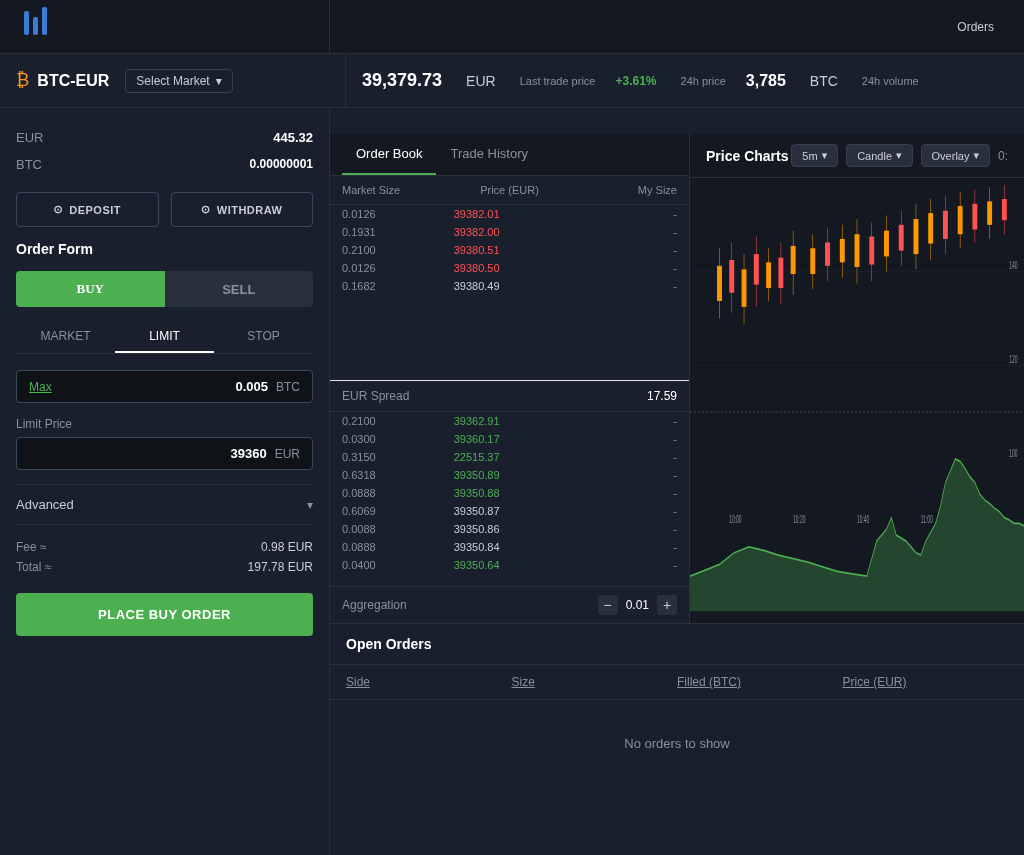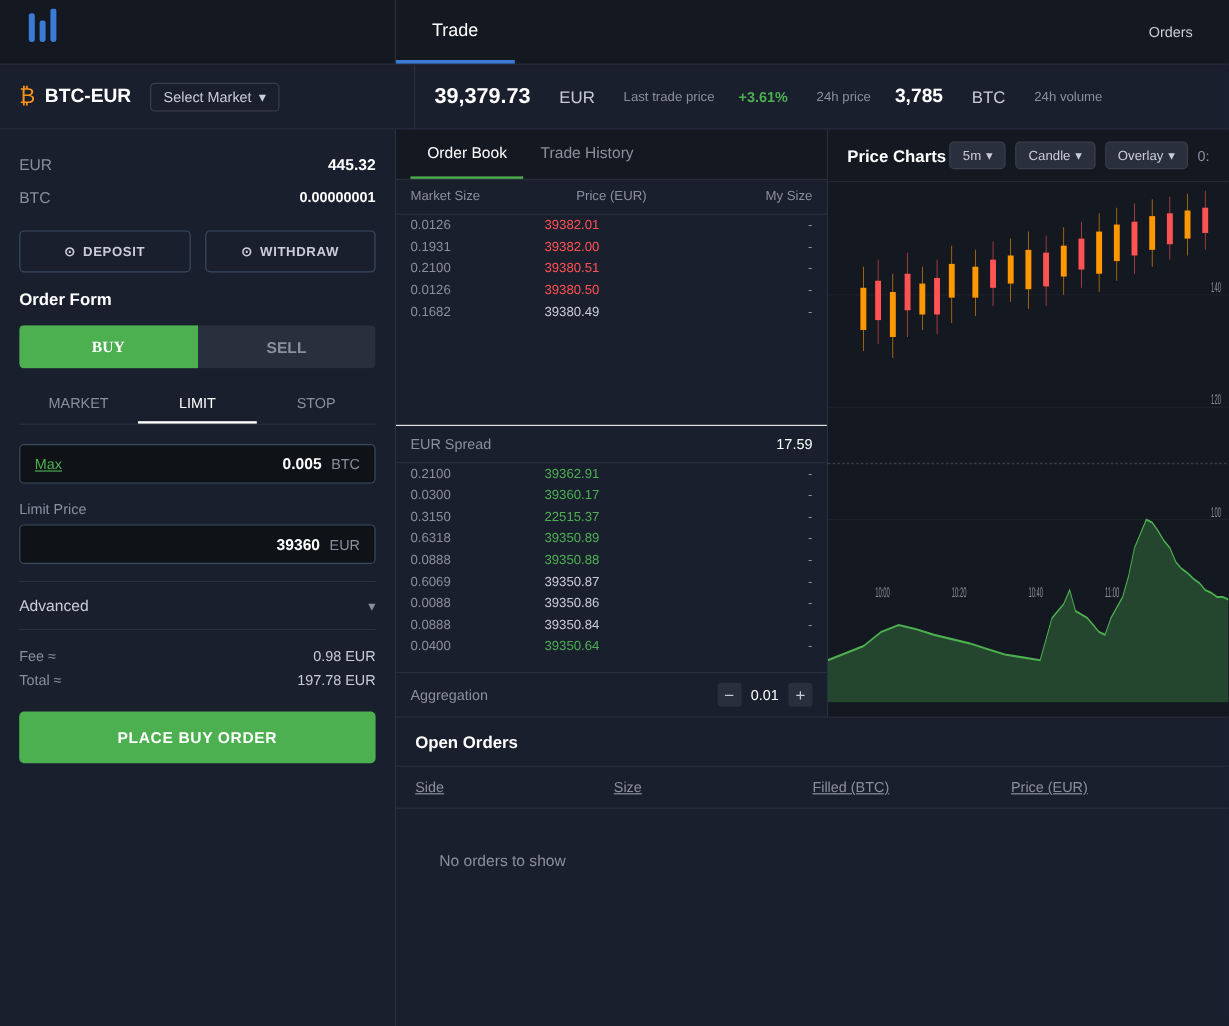--- a/index.html
+++ b/index.html
@@ -56,21 +56,21 @@
     .chevron-icon { color: #8a8f9e; }
     .fee-row { display: flex; justify-content: space-between; padding: 3px 0; }
     .fee-label { color: #8a8f9e; font-size: 12px; }
     .fee-value { color: #c8cdd8; font-size: 12px; }
     .place-order-btn { width: 100%; background: #4caf50; color: #fff; border: none; padding: 14px; border-radius: 4px; font-size: 13px; font-weight: bold; cursor: pointer; letter-spacing: 0.5px; margin-top: auto; }
 
     
     .right-panel { flex: 1; display: flex; flex-direction: column; overflow: hidden; }
 
     
-    .order-chart-area { display: flex; height: 490px; border-bottom: 1px solid #2a2f3e; }
+    .order-chart-area { display: flex; height: 490px; border-bottom: 1px solid #2a2f3e; margin-top: 26px; }
 
     
     .order-book-panel { width: 360px; border-right: 1px solid #2a2f3e; display: flex; flex-direction: column; }
     .panel-tabs { display: flex; border-bottom: 1px solid #2a2f3e; padding: 0 12px; background: #141820; }
     .panel-tab { padding: 12px 14px; cursor: pointer; color: #8a8f9e; font-size: 13px; border-bottom: 2px solid transparent; }
     .panel-tab.active { color: #fff; border-bottom: 2px solid #4caf50; }
     .ob-headers { display: grid; grid-template-columns: 1fr 1fr 1fr; padding: 8px 12px; color: #8a8f9e; font-size: 11px; border-bottom: 1px solid #2a2f3e; }
     .ob-headers span:nth-child(2) { text-align: center; }
     .ob-headers span:nth-child(3) { text-align: right; }
     .ob-rows { flex: 1; overflow: hidden; }
@@ -96,41 +96,40 @@
     .chart-area { flex: 1; background: #141820; position: relative; overflow: hidden; }
 
     
     .chart-svg { width: 100%; height: 100%; }
 
     
     .open-orders-panel { flex: 1; padding: 0; }
     .open-orders-header { padding: 12px 16px; border-bottom: 1px solid #2a2f3e; }
     .open-orders-title { color: #fff; font-size: 14px; font-weight: bold; }
     .open-orders-cols { display: grid; grid-template-columns: 1fr 1fr 1fr 1fr; padding: 10px 16px; border-bottom: 1px solid #2a2f3e; color: #8a8f9e; font-size: 12px; text-decoration: underline; }
-    .no-orders { padding: 20px; color: #8a8f9e; font-size: 13px; grid-column: 1/-1; }
+    .no-orders { text-align: center; padding: 20px; color: #8a8f9e; font-size: 13px; grid-column: 1/-1; }
     .open-orders-body { display: grid; grid-template-columns: 1fr 1fr 1fr 1fr; padding: 16px; }
 
     
     .highlight-orange { color: #ff9800; }
   </style>
 </head>
 <body>
 
 <div class="top-nav">
   <div class="logo-area">
     <span class="logo-icon">
       <svg width="32" height="32" viewBox="0 0 32 32">
         <rect x="4" y="4" width="5" height="24" rx="2" fill="#3a7bd5"></rect>
         <rect x="13" y="10" width="5" height="18" rx="2" fill="#3a7bd5"></rect>
         <rect x="22" y="0" width="5" height="28" rx="2" fill="#3a7bd5"></rect>
       </svg>
     </span>
   </div>
   <div class="nav-tabs">
-    <div class="nav-tab active">Trade</div>
     <div class="nav-tab-orders">Orders</div>
   </div>
 </div>
 
 <div class="market-header">
   <div class="market-info-left">
     <span class="btc-icon">₿</span>
     <span class="market-pair">BTC-EUR</span>
     <button class="select-market-btn">
       <span>Select Market</span>

